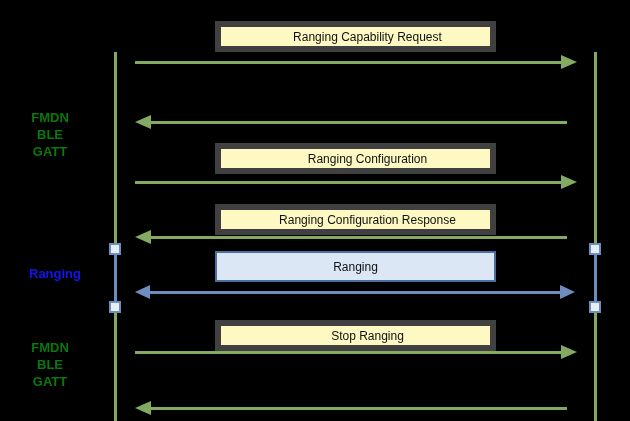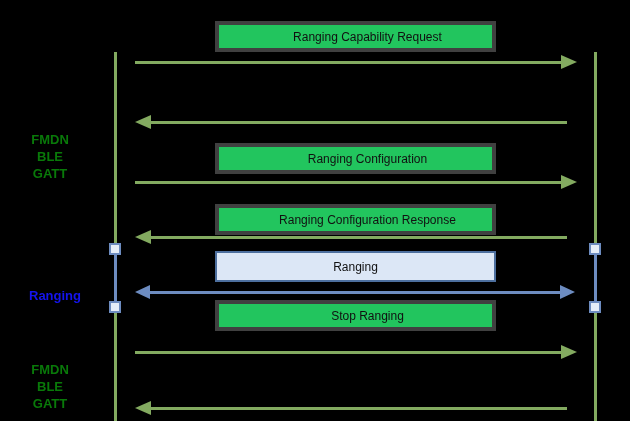--- a/index.html
+++ b/index.html
@@ -11,42 +11,42 @@
   
   .lifeline{position:absolute;top:52px;width:3px;height:369px;background:#83aa60;}
   .lifeline.left{left:114px;}
   .lifeline.right{left:594px;}
   
   .mbox{
     position:absolute;left:215px;width:281px;height:31px;box-sizing:border-box;
     display:flex;align-items:center;justify-content:center;
     font-size:12px;color:#111;text-align:center;
   }
-  .mbox.green{background:#22c55e;border:4px solid #404040;padding-left:24px;}
+  .mbox.green{background:#fef9c3;border:6px solid #404040;padding-left:24px;}
   .mbox.blue{background:#dce7f6;border:2px solid #4d6f9e;}
   
   .aline{position:absolute;height:3px;}
   .aline.green{background:#83aa60;}
   .aline.blue{background:#6d8cc0;}
   
   .ahead{position:absolute;width:0;height:0;border-top:7px solid transparent;border-bottom:7px solid transparent;}
   .ahead.right.green{border-left:16px solid #83aa60;}
   .ahead.left.green{border-right:16px solid #83aa60;}
   .ahead.right.blue{border-left:15px solid #6d8cc0;}
   .ahead.left.blue{border-right:15px solid #6d8cc0;}
   
   .actsq{
     position:absolute;width:12px;height:12px;box-sizing:border-box;
     background:#e6eef9;border:2px solid #6d8cc0;
   }
   .actline{position:absolute;width:3px;height:46px;background:#6d8cc0;}
   
   .side-label{
     position:absolute;width:84px;text-align:center;font-weight:bold;
-    font-size:13px;line-height:17px;white-space:pre-line;margin-top:22px;
+    font-size:13px;line-height:17px;white-space:pre-line;
   }
   .side-label.green{color:#097909;left:8px;}
   .side-label.blue{color:#1414ee;left:13px;}
 </style>
 </head>
 <body>
 
 <div class="stage">
 
   <div class="lifeline left"></div>
@@ -80,20 +80,20 @@
   <div class="actsq" style="top:243px;left:109px"></div>
   <div class="actsq" style="top:301px;left:109px"></div>
   <div class="actsq" style="top:243px;left:589px"></div>
   <div class="actsq" style="top:301px;left:589px"></div>
 
   <div class="mbox blue" style="top:251px">Ranging</div>
   <div class="ahead left blue" style="top:285px;left:135px"></div>
   <div class="aline blue" style="top:291px;left:150px;width:410px"></div>
   <div class="ahead right blue" style="top:285px;left:560px"></div>
 
-  <div class="mbox green" style="top:300px">Stop Ranging</div>
+  <div class="mbox green" style="top:320px">Stop Ranging</div>
   <div class="aline green" style="top:351px;left:135px;width:427px"></div>
   <div class="ahead right green" style="top:345px;left:561px"></div>
 
   <div class="ahead left green" style="top:401px;left:135px"></div>
   <div class="aline green" style="top:407px;left:151px;width:416px"></div>
 
 </div>
 
 </body></html>

